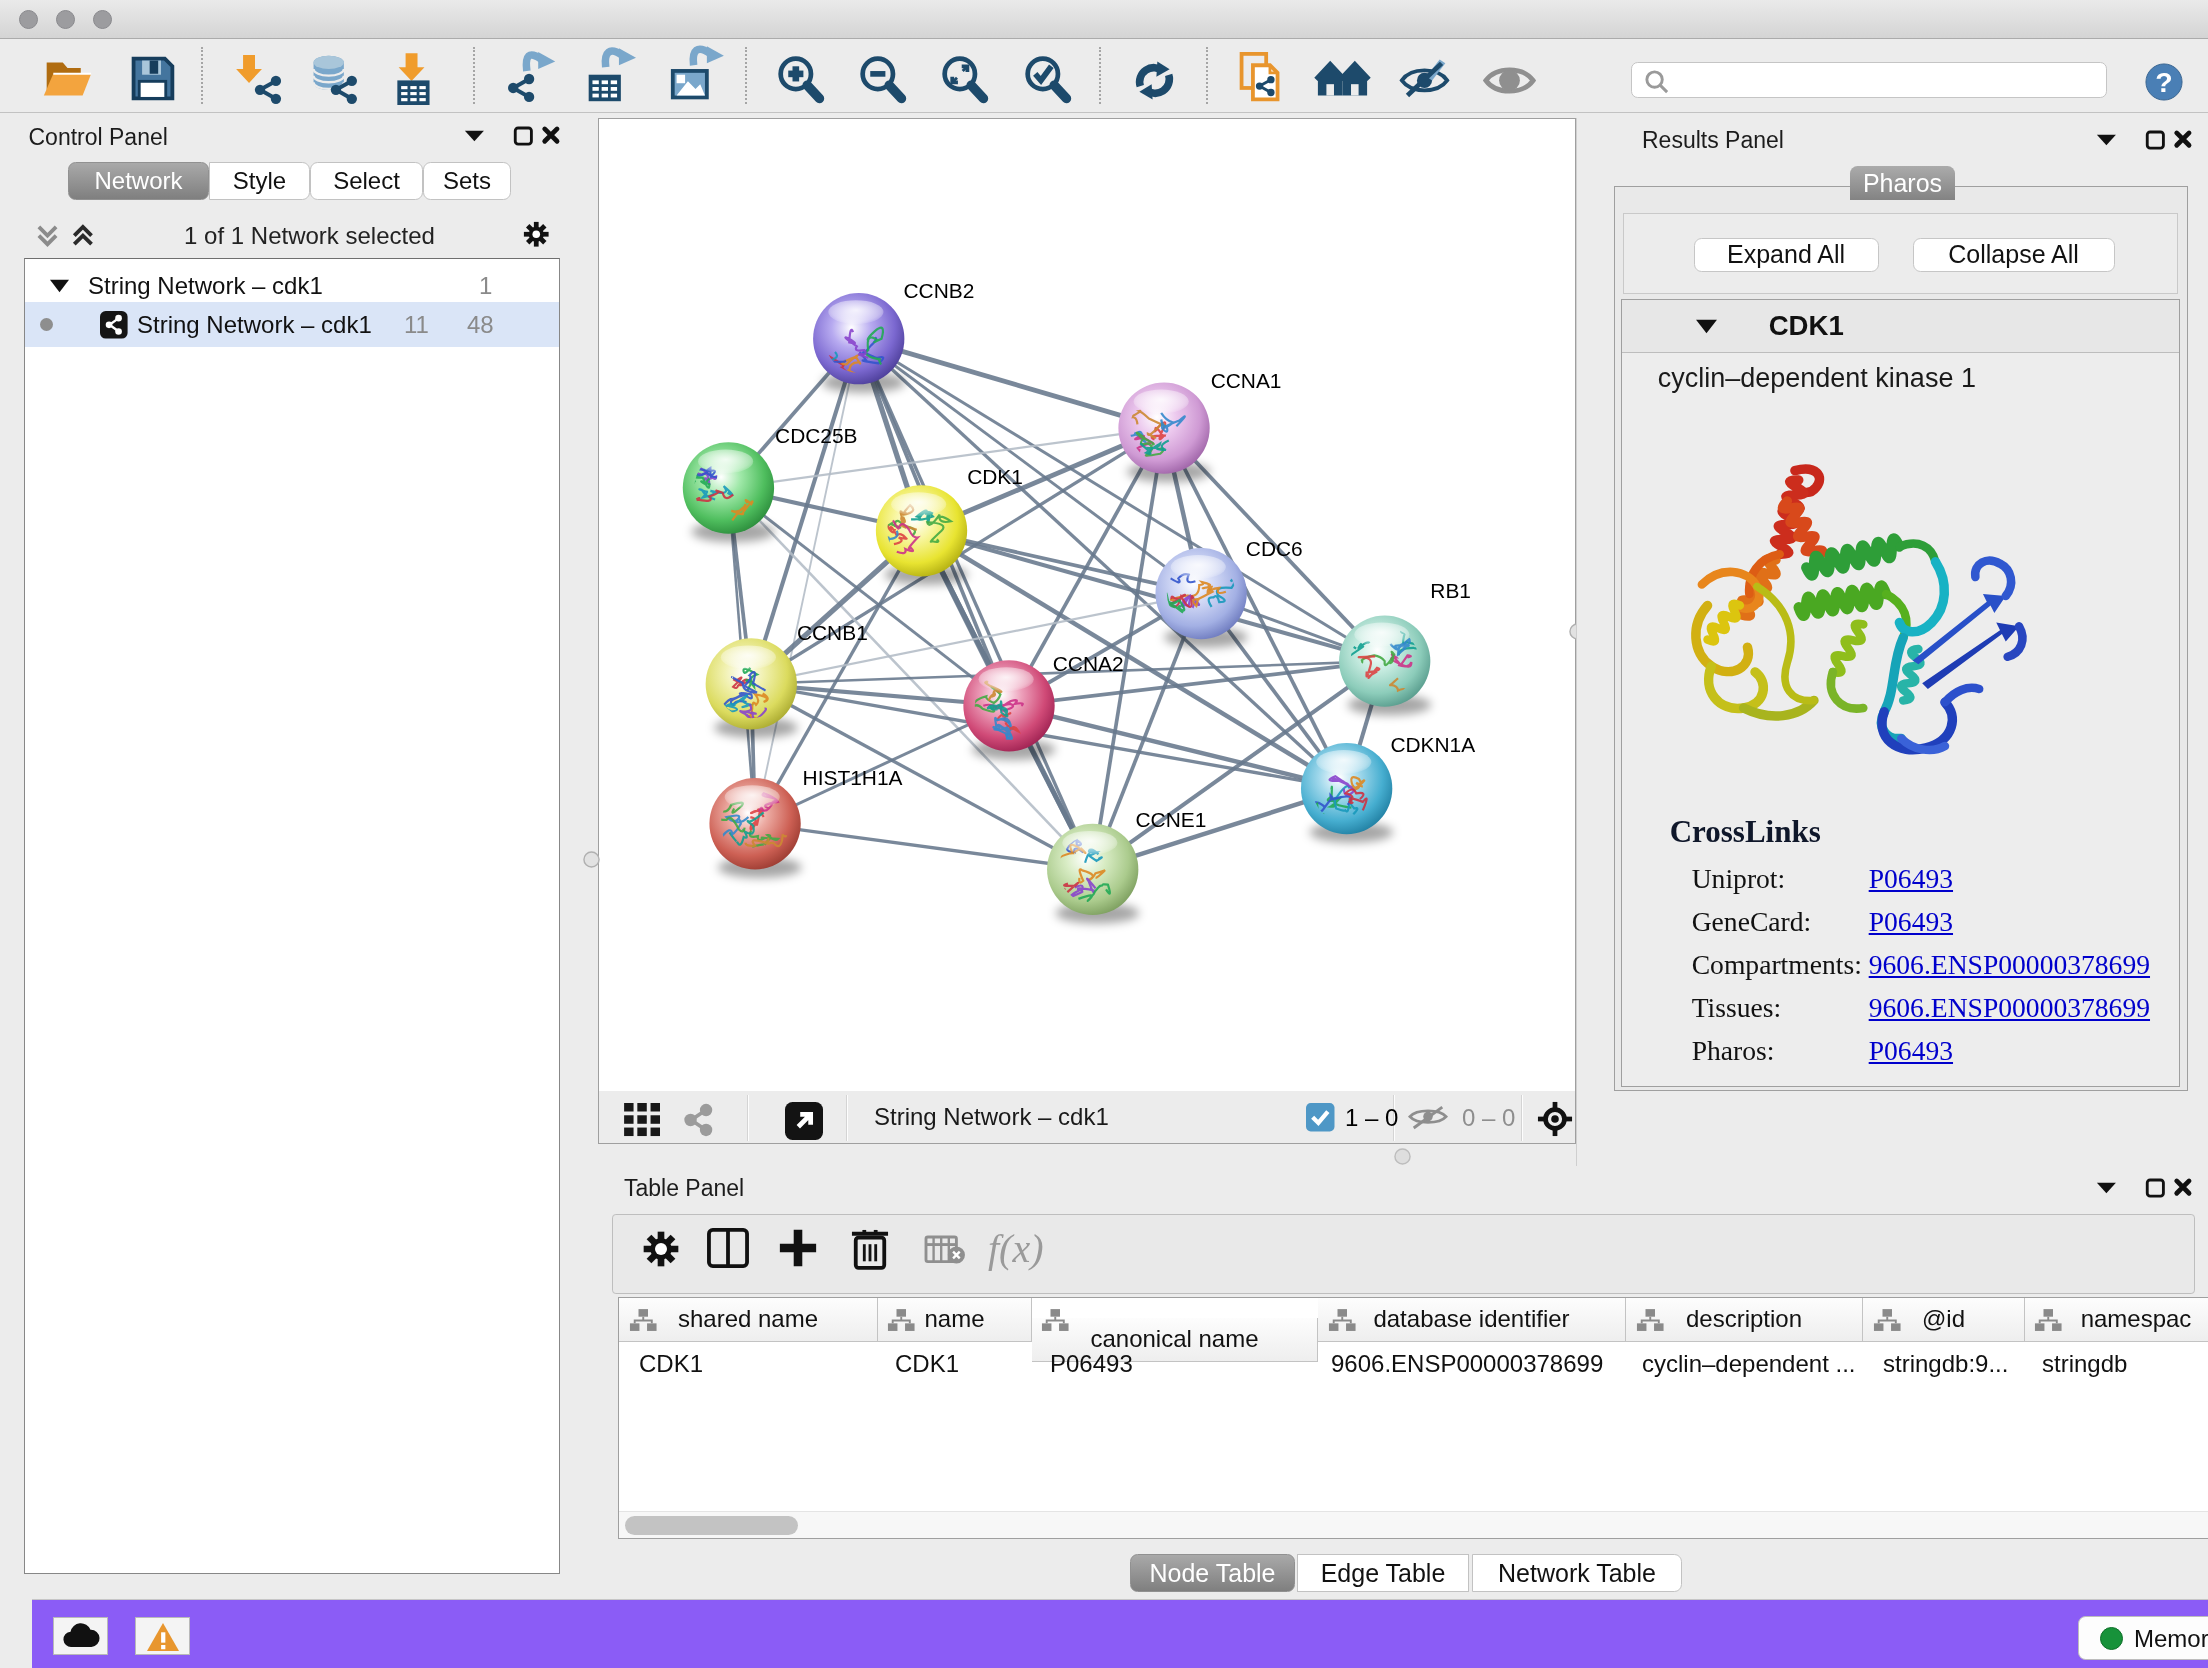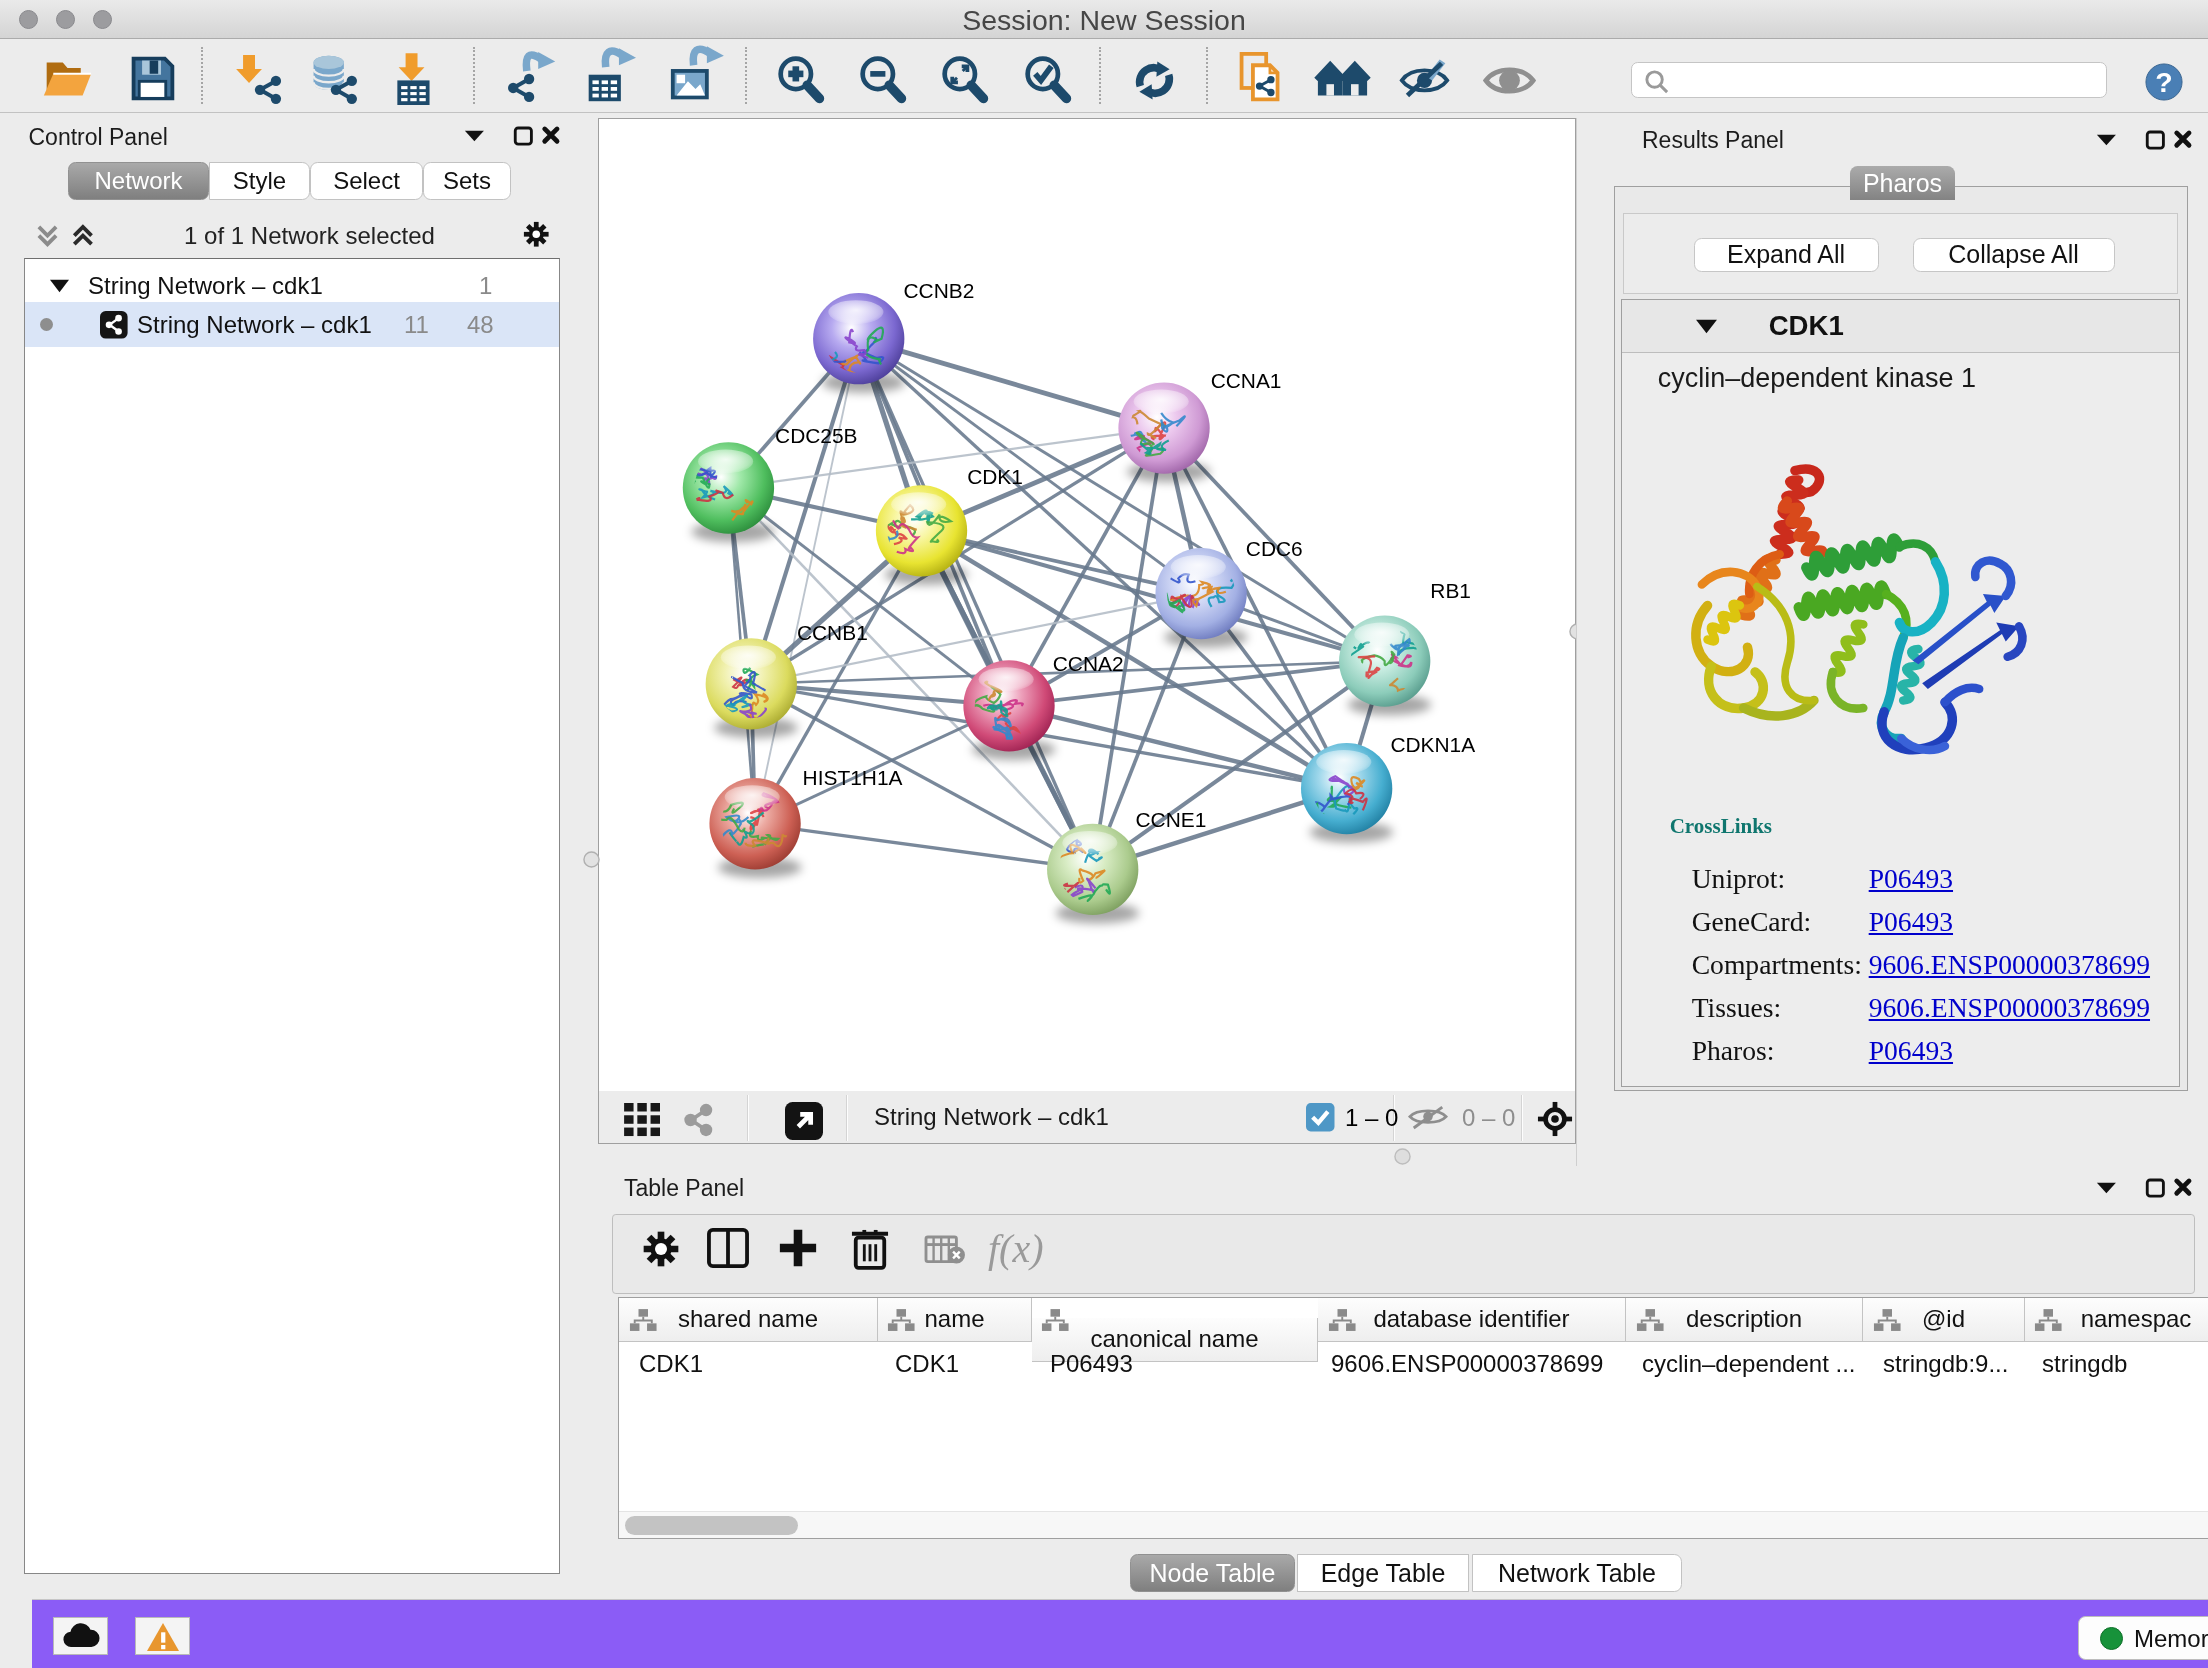--- a/index.html
+++ b/index.html
@@ -75,21 +75,20 @@
   background:#fdfdfd; border:1.9px solid #bdbdbd; border-radius:7.6px;
   font-size:24px; color:#111; }
 </style>
 </head>
 <body>
 
 <div id="titlebar" class="abs">
   <div class="light" style="left:19px;"></div>
   <div class="light" style="left:56px;"></div>
   <div class="light" style="left:93px;"></div>
-  <div id="title">Session: New Session</div>
 </div>
 
 <div id="toolbar" class="abs">
   <div class="tsep" style="left:201px;"></div>
   <div class="tsep" style="left:473px;"></div>
   <div class="tsep" style="left:745px;"></div>
   <div class="tsep" style="left:1099px;"></div>
   <div class="tsep" style="left:1206px;"></div>
   <svg style="left:41px;top:13.3px;" width="53" height="53" viewBox="0 0 56 56">
       <path d="M6,11 L23,11 L28,17 L42,17 L42,40 L6,40 Z" fill="#b06c10"></path>
@@ -724,21 +723,21 @@
 <path d="M242,184 C230,210 234,240 222,262 C214,278 224,292 240,290" fill="none" stroke="#16a4b8" stroke-width="10" stroke-linecap="round"></path>
 <path d="M258.0,196.0 Q244.4,196.9 255.3,205.0 Q266.3,213.1 252.7,214.0 Q239.1,214.9 250.0,223.0 Q260.9,231.1 247.3,232.0 Q233.7,232.9 244.7,241.0 Q255.6,249.1 242.0,250.0" fill="none" stroke="#28b4a8" stroke-width="9" stroke-linecap="round"></path>
 <path d="M252,208 L330,146 L326,138 L350,140 L338,158 L334,150 L258,212 Z" fill="#2850c8"></path>
 <path d="M262,232 L344,176 L340,168 L364,172 L350,188 L346,180 L268,238 Z" fill="#1e3cb4"></path>
 <path d="M350,140 C360,128 356,112 344,106 C330,98 316,106 318,120" fill="none" stroke="#3058d0" stroke-width="9" stroke-linecap="round"></path>
 <path d="M364,172 C372,186 366,200 352,204" fill="none" stroke="#2846c0" stroke-width="9" stroke-linecap="round"></path>
 <path d="M222,262 C212,290 236,308 266,300 C296,292 300,266 286,252" fill="none" stroke="#2040bc" stroke-width="10" stroke-linecap="round"></path>
 <path d="M240,290 C252,302 272,306 286,298" fill="none" stroke="#3a62d8" stroke-width="9" stroke-linecap="round"></path>
 <path d="M286,252 C296,240 310,234 322,238" fill="none" stroke="#2c50cc" stroke-width="9" stroke-linecap="round"></path>
 </svg>
-      <div class="serif" style="position:absolute;left:48px;top:514px;font-size:21px;font-weight:bold;color:#0f766e;">CrossLinks</div>
+      <div class="serif" style="position:absolute;left:48px;top:514px;font-size:31px;font-weight:bold;color:#0f172a;">CrossLinks</div>
       <div class="serif" style="position:absolute;left:70px;top:557px;font-size:27.6px;color:#111;line-height:43px;">
         Uniprot:<br>GeneCard:<br>Compartments:<br>Tissues:<br>Pharos:
       </div>
       <div class="serif link" style="position:absolute;left:247px;top:557px;font-size:27.6px;line-height:43px;">
         P06493<br>P06493<br>9606.ENSP00000378699<br>9606.ENSP00000378699<br>P06493
       </div>
     </div>
   </div>
 </div>
 

